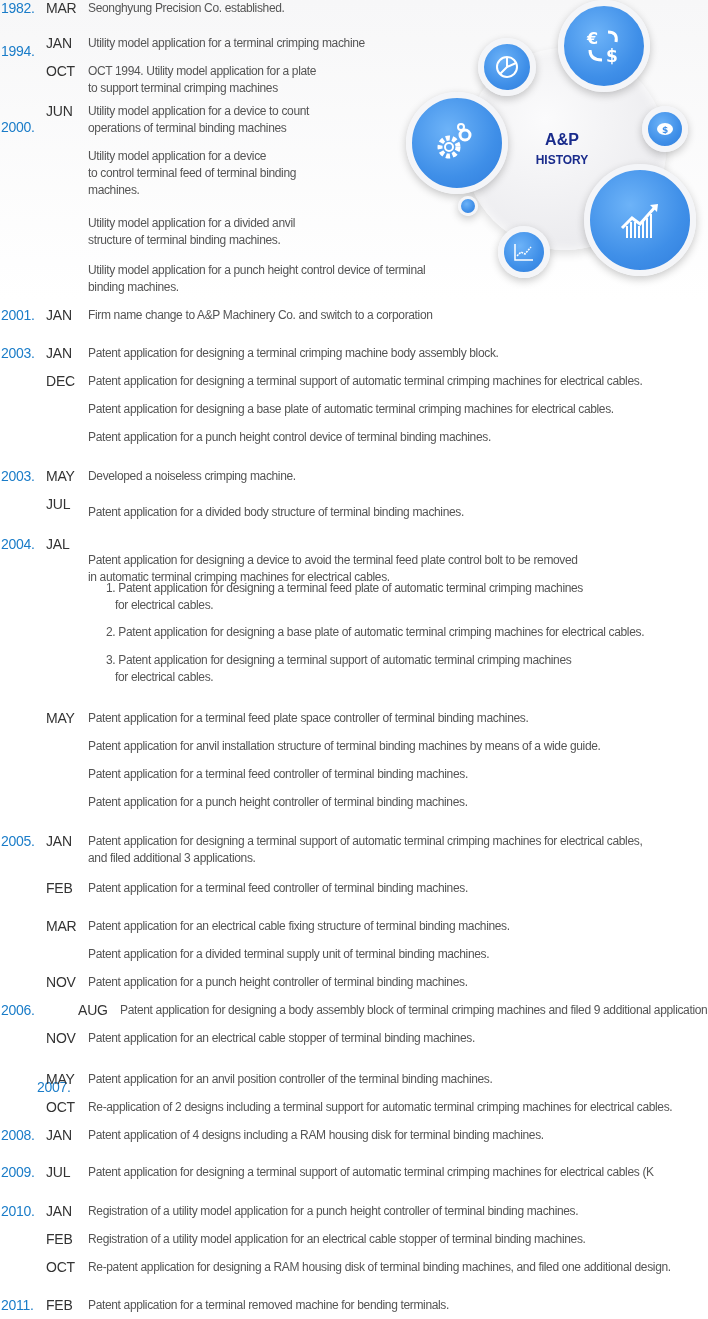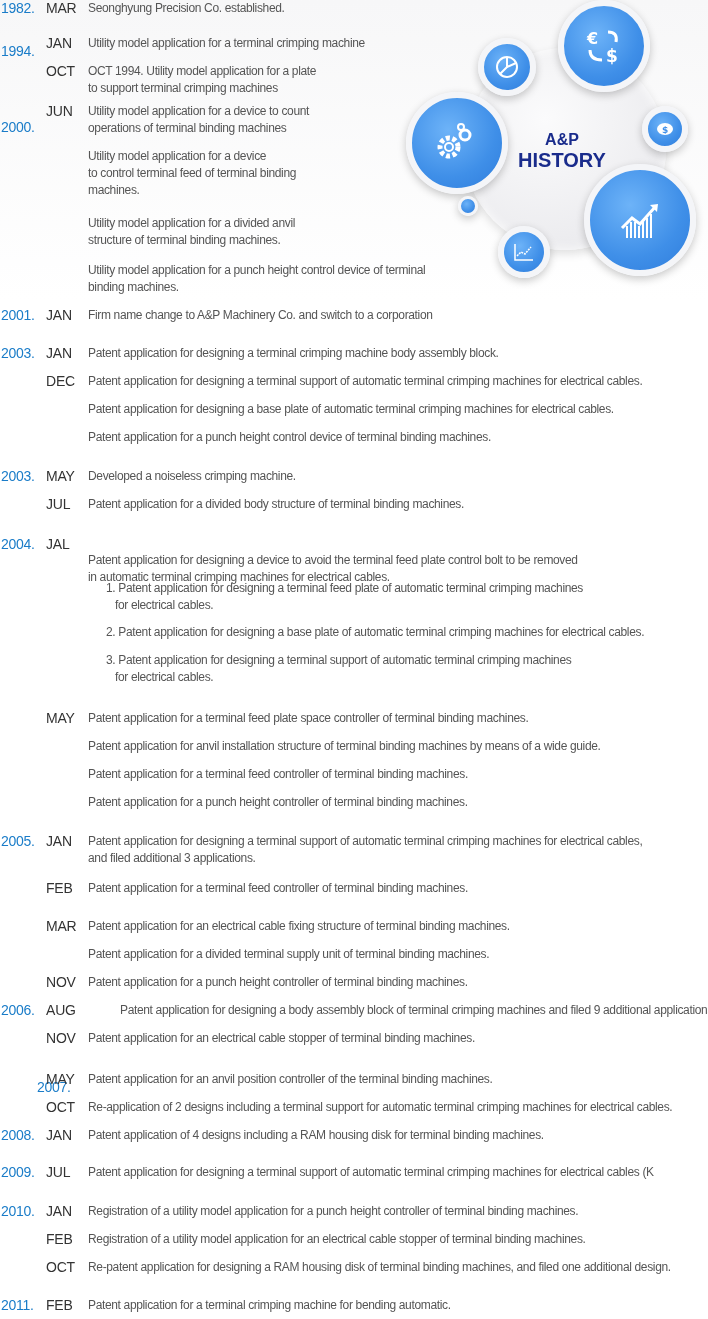--- a/index.html
+++ b/index.html
@@ -16,21 +16,21 @@
   .graphic { position:absolute; left:402px; top:0; width:306px; height:290px; }
   .ring { position:absolute; left:62px; top:48px; width:202px; height:202px; border-radius:50%;
     background:radial-gradient(circle at 40% 35%, #fbfbfc 0%, #ececef 70%, #dcdde2 100%);
     box-shadow: 0 4px 10px rgba(0,0,0,0.12), inset 0 0 12px rgba(255,255,255,0.9); }
   .bubble { position:absolute; border-radius:50%;
     background:radial-gradient(circle at 40% 35%, #6db3f8 0%, #3f8fe8 60%, #2f7ddc 100%);
     border:6px solid #f4f5f8; box-shadow:0 3px 8px rgba(0,0,0,0.22); display:flex; align-items:center; justify-content:center; }
   .bubble svg { display:block; }
   .center-title { position:absolute; left:100px; top:130px; width:120px; text-align:center; color:#1a2c8c; font-weight:bold; line-height:20px; }
   .center-title .t1 { font-size:16px; display:block; }
-  .center-title .t2 { font-size:20px; display:block; }
+  .center-title .t2 { font-size:12px; display:block; }
 </style>
 </head>
 <body>
 
 <div class="top-glow"></div>
 
 <div class="timeline" id="timeline">
     <div class="row" style="top: 0px;">
       <span class="year" style="top: 0px;">1982.</span>
       <span class="month" style="top: 0px;">MAR</span>
@@ -85,21 +85,21 @@
     <div class="row" style="top: 429px;">
       <span class="text" style="top: 0px;">Patent application for a punch height control device of terminal binding machines.</span>
     </div>
     <div class="row" style="top: 468px;">
       <span class="year" style="top: 0px;">2003.</span>
       <span class="month" style="top: 0px;">MAY</span>
       <span class="text" style="top: 0px;">Developed a noiseless crimping machine.</span>
     </div>
     <div class="row" style="top: 496px;">
       <span class="month" style="top: 0px;">JUL</span>
-      <span class="text" style="top: 0px; text-align: center;">Patent application for a divided body structure of terminal binding machines.</span>
+      <span class="text" style="top: 8px; text-align: center;">Patent application for a divided body structure of terminal binding machines.</span>
     </div>
     <div class="row" style="top: 536px;">
       <span class="year" style="top: 0px;">2004.</span>
       <span class="month" style="top: 0px;">JAL</span>
       <span class="text" style="top: 16px;">Patent application for designing a device to avoid the terminal feed plate control bolt to be removed
 in automatic terminal crimping machines for electrical cables.</span>
     </div>
     <div class="row" style="top: 580px;">
       <span class="text sub" style="top: 0px;">1. Patent application for designing a terminal feed plate of automatic terminal crimping machines
    for electrical cables.</span>
@@ -140,21 +140,21 @@
     </div>
     <div class="row" style="top: 946px;">
       <span class="text" style="top: 0px;">Patent application for a divided terminal supply unit of terminal binding machines.</span>
     </div>
     <div class="row" style="top: 974px;">
       <span class="month" style="top: 0px;">NOV</span>
       <span class="text" style="top: 0px;">Patent application for a punch height controller of terminal binding machines.</span>
     </div>
     <div class="row" style="top: 1002px;">
       <span class="year" style="top: 0px;">2006.</span>
-      <span class="month" style="top: 0px;">AUG</span>
+      <span class="month" style="top: 0px; margin-left: 32px;">AUG</span>
       <span class="text" style="top: 0px; margin-left: 32px;">Patent application for designing a body assembly block of terminal crimping machines and filed 9 additional applications.</span>
     </div>
     <div class="row" style="top: 1030px;">
       <span class="month" style="top: 0px;">NOV</span>
       <span class="text" style="top: 0px;">Patent application for an electrical cable stopper of terminal binding machines.</span>
     </div>
     <div class="row" style="top: 1071px;">
       <span class="year" style="top: 8px; margin-left: 36px;">2007.</span>
       <span class="month" style="top: 0px;">MAY</span>
       <span class="text" style="top: 0px;">Patent application for an anvil position controller of the terminal binding machines.</span>
@@ -182,21 +182,21 @@
       <span class="month" style="top: 0px;">FEB</span>
       <span class="text" style="top: 0px;">Registration of a utility model application for an electrical cable stopper of terminal binding machines.</span>
     </div>
     <div class="row" style="top: 1259px;">
       <span class="month" style="top: 0px;">OCT</span>
       <span class="text" style="top: 0px;">Re-patent application for designing a RAM housing disk of terminal binding machines, and filed one additional design.</span>
     </div>
     <div class="row" style="top: 1297px;">
       <span class="year" style="top: 0px;">2011.</span>
       <span class="month" style="top: 0px;">FEB</span>
-      <span class="text" style="top: 0px;">Patent application for a terminal crimping machine for bending automatic.</span>
+      <span class="text" style="top: 0px;">Patent application for a terminal removed machine for bending terminals.</span>
     </div>
   </div>
 
 <div class="graphic">
   <div class="ring"></div>
 
   <div class="bubble" style="left:76px;top:38px;width:46px;height:46px;">
     <svg width="26" height="26" viewBox="0 0 26 26">
         <circle cx="13" cy="13" r="10" fill="none" stroke="#fff" stroke-width="2"></circle>
         <path d="M13 13 L13 3 M13 13 L22 9 M13 13 L6 20" stroke="#fff" stroke-width="2"></path>

